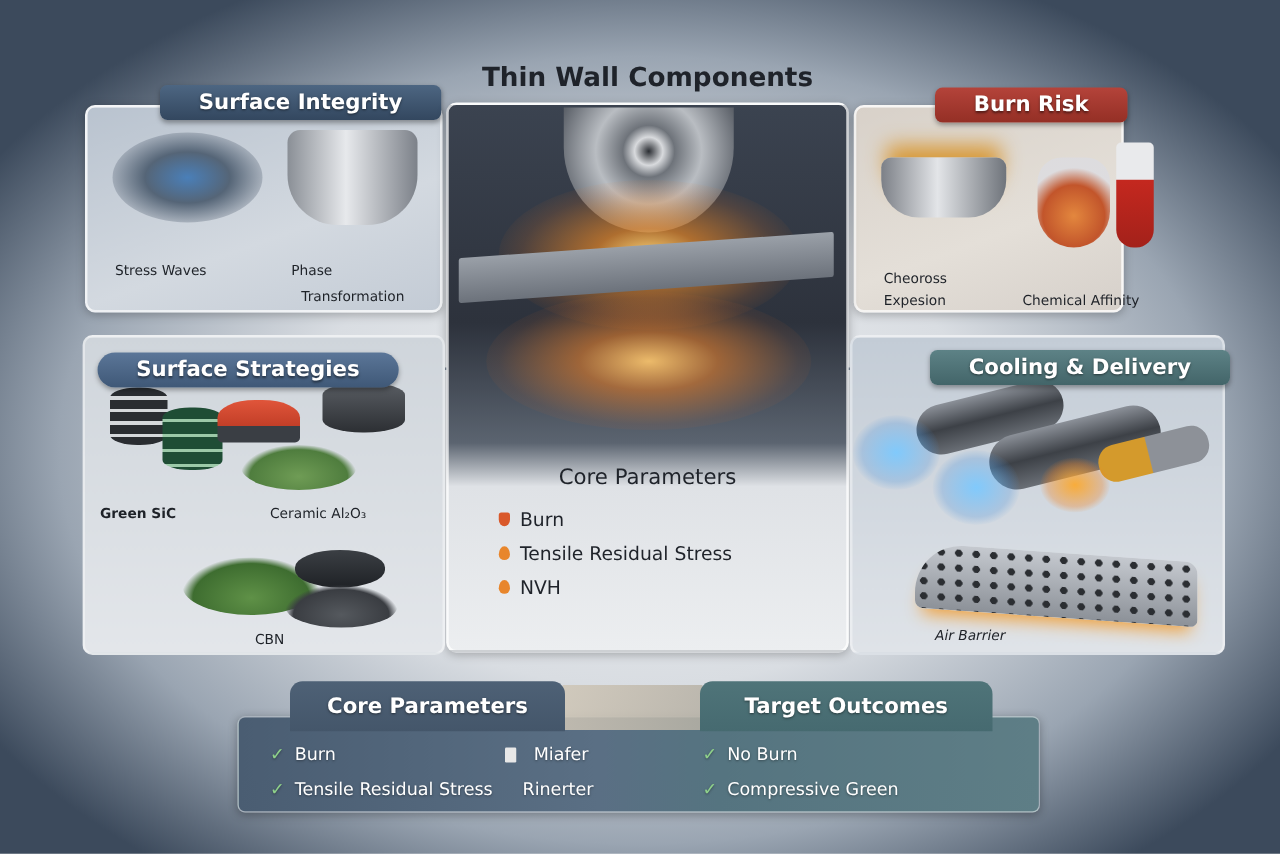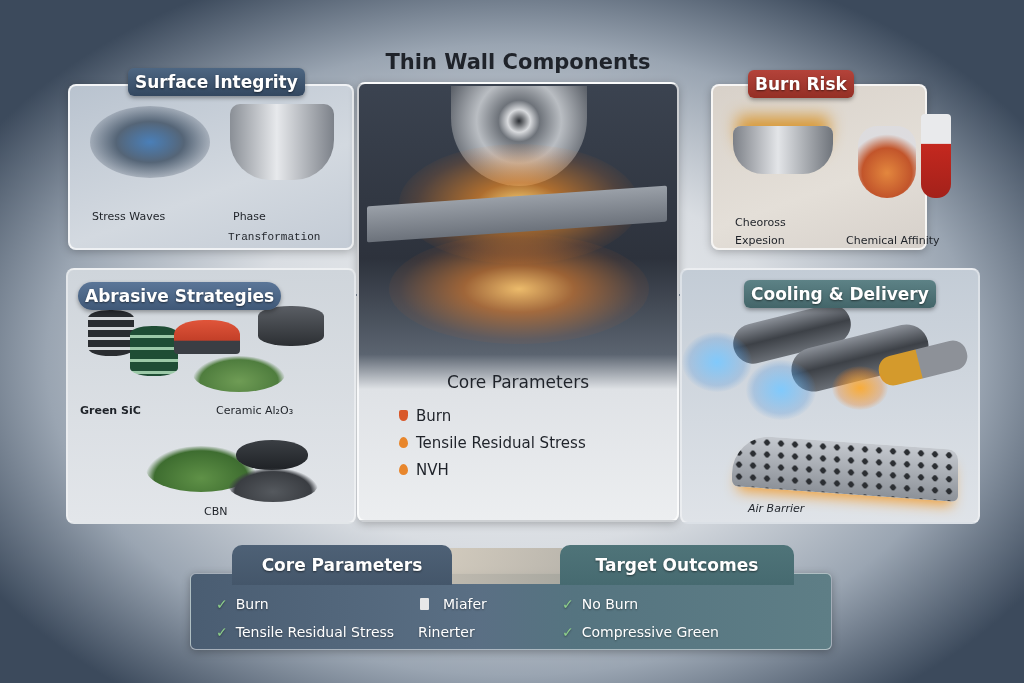--- a/index.html
+++ b/index.html
@@ -15,37 +15,37 @@
     border: 2px solid rgba(255,255,255,0.75);
     border-radius: 8px;
     box-shadow: 0 2px 8px rgba(0,0,0,0.25);
     overflow: visible;
   }
   .pill {
     position: absolute;
     color: #fff;
     font-weight: bold;
     font-size: 17px;
-    padding: 4px 7px;
+    padding: 4px 31px;
     border-radius: 6px;
     white-space: nowrap;
     text-shadow: 0 1px 2px rgba(0,0,0,0.5);
     box-shadow: 0 2px 4px rgba(0,0,0,0.35);
   }
   .label {
     position: absolute;
     color: #1e2228;
     font-size: 11px;
     white-space: nowrap;
   }
   
   #surface { left: 68px; top: 84px; width: 286px; height: 166px;
     background: linear-gradient(160deg, #b9c3cf, #d3d9e0 60%, #c3cbd5); }
   #burn { left: 683px; top: 84px; width: 216px; height: 166px;
-    background: linear-gradient(160deg, #d8d1c9, #e4dfd8 60%, #d6d0ca); margin-left: 28px; }
+    background: linear-gradient(160deg, #d8d1c9, #e4dfd8 60%, #d6d0ca); }
   #center { left: 357px; top: 82px; width: 322px; height: 440px;
     background: linear-gradient(180deg, #3b4350 0%, #2d323c 40%, #5b6470 62%, #dfe2e6 70%, #eceef0 100%); }
   #abrasive { left: 66px; top: 268px; width: 290px; height: 256px;
     background: linear-gradient(180deg, #cfd5db, #e3e6ea); border-color: rgba(255,255,255,0.4); box-shadow:none;}
   #cooling { left: 680px; top: 268px; width: 300px; height: 256px;
     background: linear-gradient(180deg, #c3ccd6, #dfe3e8); border-color: rgba(255,255,255,0.4); box-shadow:none;font-style:italic;}
 
   #title { position: absolute; left: 357px; top: 50px; width: 322px; text-align: center;
     font-size: 21px; font-weight: bold; color: #1f232a; }
 
@@ -82,21 +82,21 @@
 <body>
 
 <div class="connector" style="left:280px; top:294px; width:80px;"></div>
 <div class="connector" style="left:678px; top:294px; width:72px;"></div>
 
 <div class="panel" id="surface">
   <div class="blob" style="left:20px; top:20px; width:120px; height:72px; background: radial-gradient(ellipse, #4a7fb8 0%, #556577 40%, rgba(120,130,145,0.3) 75%, transparent 100%);"></div>
   <div class="ring" style="left:160px; top:18px; width:104px; height:76px; background: linear-gradient(90deg, #8a8f96, #e7e9ec 45%, #7c8189); border-radius: 10px 10px 40px 40px;"></div>
   <div class="label" style="left:22px; top:124px;">Stress Waves</div>
   <div class="label" style="left:163px; top:124px;">Phase</div>
-  <div class="label" style="left:158px; top:145px;font-family:Liberation Mono, monospace;">Transformation</div>
+  <div class="label" style="left:171px; top:145px;">Transformation</div>
 </div>
 <div class="pill" style="left:128px; top:68px; background: linear-gradient(180deg, #4d6682, #33475f);">Surface Integrity</div>
 
 <div class="panel" id="burn">
   <div class="ring" style="left:20px; top:40px; width:100px; height:48px; background: linear-gradient(90deg, #7c8087, #e3e5e8 45%, #6f747b); border-radius: 8px 8px 30px 30px; box-shadow: 0 -14px 16px -4px #d89a3a;"></div>
   <div class="blob" style="left:145px; top:40px; width:58px; height:72px; background: radial-gradient(circle at 50% 65%, #e3873e 0%, #c2552b 45%, rgba(220,220,225,0.8) 70%); border-radius: 20px 20px 30px 30px;"></div>
   <div class="ring" style="left:208px; top:28px; width:30px; height:84px; background: linear-gradient(180deg, #e9eaec 0%, #e9eaec 35%, #c4281f 36%, #a3211a 100%); border-radius: 4px 4px 14px 14px;"></div>
   <div class="label" style="left:22px; top:130px;">Cheoross</div>
   <div class="label" style="left:22px; top:148px;">Expesion</div>
   <div class="label" style="left:133px; top:148px;">Chemical Affinity</div>
@@ -133,21 +133,21 @@
   <div class="ring" style="left:106px; top:50px; width:66px; height:34px; background: linear-gradient(180deg, #e0553a, #c33f28 60%, #3a3e44 61%); border-radius: 30px 30px 4px 4px/14px 14px 4px 4px;"></div>
   <div class="ring" style="left:190px; top:36px; width:66px; height:40px; background: linear-gradient(180deg, #5a5e64, #2c2f33); border-radius: 32px/10px;"></div>
   <div class="blob" style="left:125px; top:86px; width:92px; height:36px; background: radial-gradient(ellipse at 50% 70%, #6f9c55, #4f7d3e 60%, transparent 72%);"></div>
   <div class="label" style="left:12px; top:134px;font-weight:bold;">Green SiC</div>
   <div class="label" style="left:148px; top:134px;">Ceramic Al₂O₃</div>
   <div class="blob" style="left:78px; top:176px; width:110px; height:46px; background: radial-gradient(ellipse at 50% 70%, #5f9147, #3e6d30 60%, transparent 72%);"></div>
   <div class="ring" style="left:168px; top:170px; width:72px; height:30px; background: linear-gradient(180deg, #3b3f44, #1f2226); border-radius: 36px/14px;"></div>
   <div class="blob" style="left:160px; top:198px; width:90px; height:34px; background: radial-gradient(ellipse at 50% 70%, #55595e, #3a3d42 60%, transparent 72%);"></div>
   <div class="label" style="left:136px; top:235px;text-align:right;">CBN</div>
 </div>
-<div class="pill" style="left:78px; top:282px; border-radius: 16px; background: linear-gradient(180deg, #5b7698, #3f5877);">Abrasive Strategies</div>
+<div class="pill" style="left:78px; top:282px; border-radius: 16px; background: linear-gradient(180deg, #5b7698, #3f5877);">Surface Strategies</div>
 
 <div class="panel" id="cooling">
   <div class="ring" style="left:50px; top:44px; width:120px; height:40px; background: linear-gradient(180deg, #8b9098, #3d4147 50%, #6a6f76); border-radius: 20px; transform: rotate(-14deg);"></div>
   <div class="ring" style="left:108px; top:66px; width:140px; height:44px; background: linear-gradient(180deg, #8b9098, #3d4147 50%, #6a6f76); border-radius: 22px; transform: rotate(-14deg);"></div>
   <div class="ring" style="left:196px; top:78px; width:90px; height:30px; background: linear-gradient(90deg, #d49a2c 0 45%, #8d9198 46%); border-radius: 14px; transform: rotate(-14deg);"></div>
   <div class="blob" style="left:0px; top:62px; width:70px; height:60px; background: radial-gradient(ellipse, rgba(120,200,255,0.9), rgba(80,150,220,0.3) 55%, transparent 72%);"></div>
   <div class="blob" style="left:64px; top:90px; width:70px; height:60px; background: radial-gradient(ellipse, rgba(120,200,255,0.9), rgba(80,150,220,0.3) 55%, transparent 72%);"></div>
   <div class="blob" style="left:150px; top:96px; width:56px; height:44px; background: radial-gradient(ellipse, rgba(250,170,50,0.95), rgba(240,130,30,0.35) 55%, transparent 72%);"></div>
   <div class="ring" style="left:50px; top:172px; width:226px; height:52px; background: radial-gradient(circle, #2b2e32 30%, transparent 34%) 0 0/14px 12px, linear-gradient(180deg, #c5c9cf, #8c9198); border-radius: 40px 10px 6px 6px; transform: skewY(4deg); box-shadow: 0 10px 14px -6px #f0a03a;"></div>
   <div class="label" style="left:66px; top:232px;">Air Barrier</div>
@@ -160,21 +160,21 @@
 <div class="tab" id="tab-target">Target Outcomes</div>
 
 <div class="bitem" style="left:216px; top:596px;">
   <span class="check">✓</span>
     <span>Burn</span>
 </div>
 <div class="bitem" style="left:216px; top:624px;">
   <span class="check">✓</span>
     <span>Tensile Residual Stress</span>
 </div>
-<div class="bitem" style="left:396px; top:596px;padding-left:24px;">
+<div class="bitem" style="left:380px; top:596px;padding-left:24px;">
   <span style="display:inline-block;width:9px;height:12px;background:#e8e8e8;margin-right:14px;border-radius:1px;"></span>
     <span>Miafer</span>
 </div>
 <div class="bitem" style="left:418px; top:624px;">
   <span>Rinerter</span>
 </div>
 <div class="bitem" style="left:562px; top:596px;">
   <span class="check">✓</span>
     <span>No Burn</span>
 </div>

